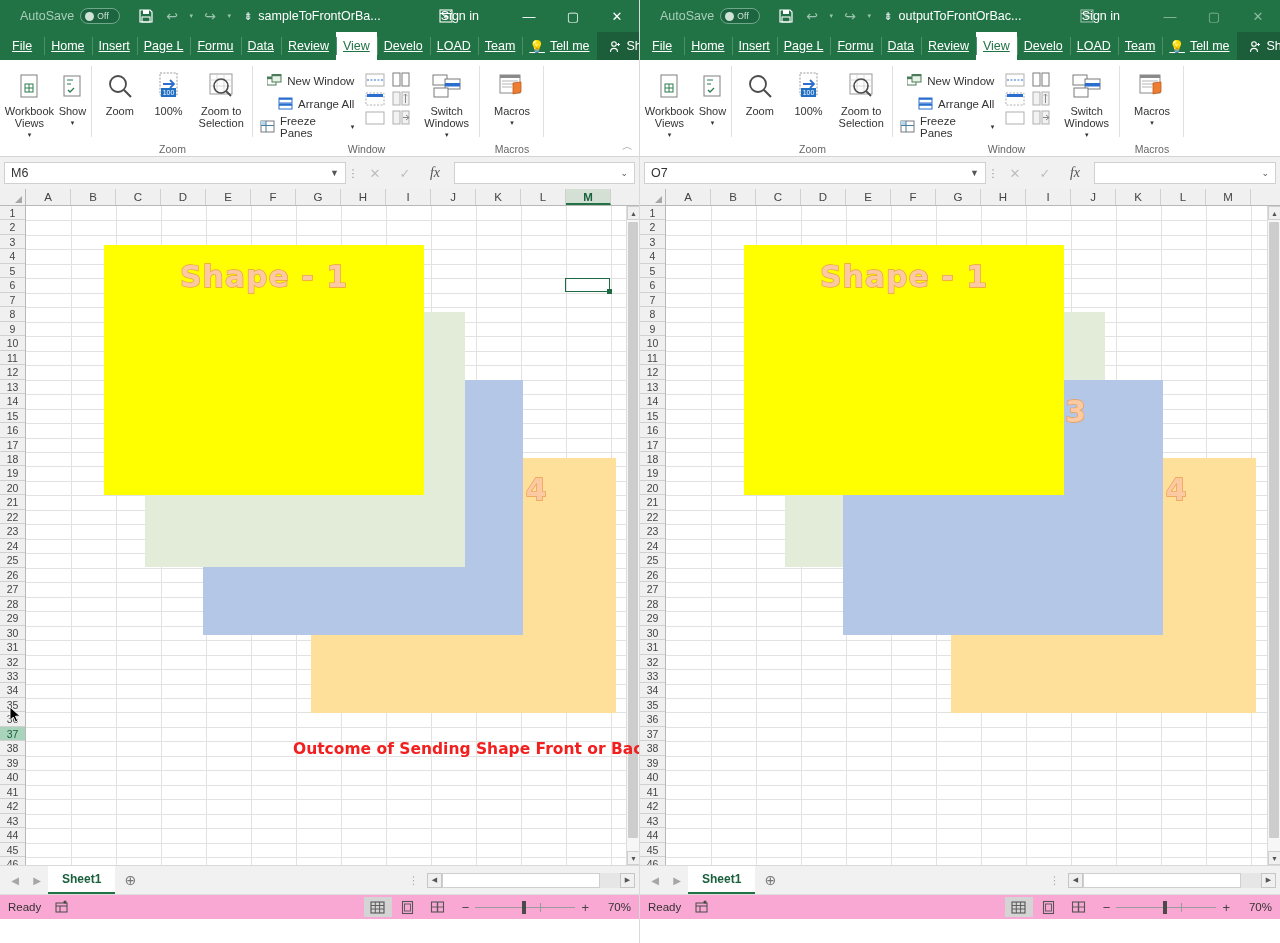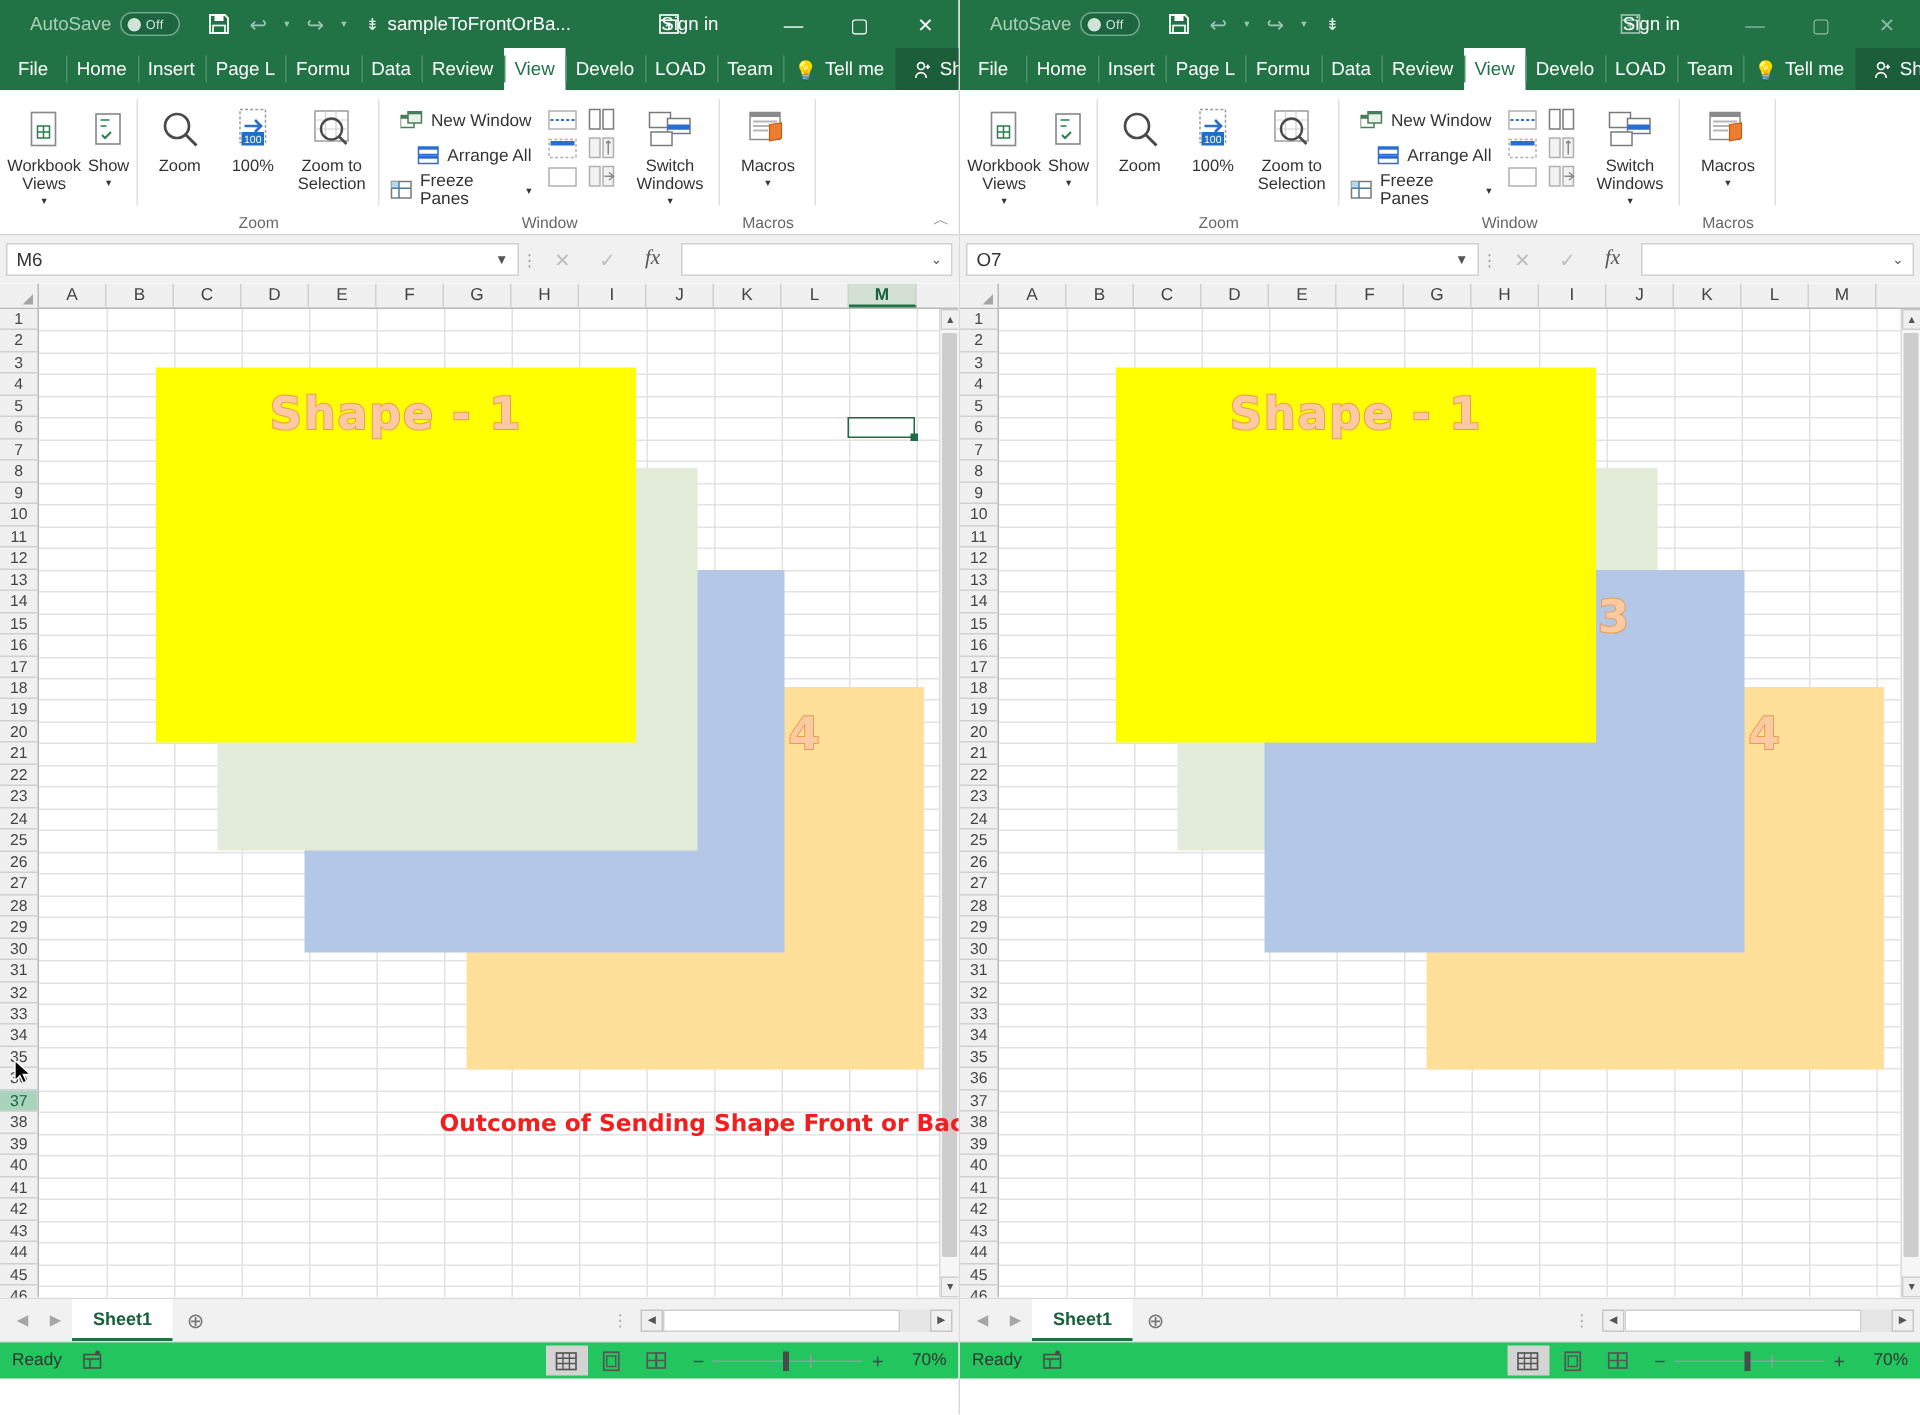--- a/index.html
+++ b/index.html
@@ -31,21 +31,21 @@
   .winctl { position:absolute; right:0; display:flex; }
   .winctl div { width:44px;height:32px;display:flex;align-items:center;
                 justify-content:center;font-size:13px; color:#fff;}
   .winctl.dim div { color:#8fb9a2; }
   .ribbon-icon-share { position:absolute; right:186px; font-size:13px;}
 
   
   .tabs { height:28px; background:#217346; display:flex; align-items:stretch;
           font-size:12.5px; color:#fff; position:relative;}
   .tab { padding:0 7px; display:flex; align-items:center; position:relative;
-         white-space:nowrap; }
+         white-space:nowrap;text-decoration:underline; }
   .tab + .tab::before { content:""; position:absolute; left:0; top:5px; bottom:5px;
          width:1px; background:#4d8f69; }
   .tab.active { background:#fff; color:#217346; }
   .tab.file { padding:0 12px; }
   .tab.tellme { color:#fff; gap:5px; }
   .share { margin-left:auto; background:#1b5e39; padding:0 12px;
            display:flex; align-items:center; gap:5px; font-size:12.5px;}
 
   
   .ribbon { height:97px; background:#fff; border-bottom:1px solid #d4d4d4;
@@ -144,21 +144,21 @@
           color:#777; font-size:14px; }
   .hsb { margin-left:auto; display:flex; align-items:center; }
   .hsb .dots { color:#aaa; font-size:11px; margin-right:8px; }
   .hsb .abtn { width:15px;height:15px;border:1px solid #c6c6c6;background:#f0f0f0;
                display:flex;align-items:center;justify-content:center;font-size:7px;
                color:#555;}
   .hsb .track { width:178px;height:15px;background:#e6e6e6;display:flex;}
   .hsb .thumb { width:158px;height:15px;background:#fff;border:1px solid #cfcfcf;}
 
   
-  .statusbar { height:25px; background:#22c55e; display:flex; align-items:center;
+  .statusbar { height:25px; background:#f9a8d4; display:flex; align-items:center;
                border-top:1px solid #dcdcdc; font-size:11.5px; color:#333;
                padding:0 8px; }
   .st-ready { margin-right:14px; }
   .st-icon { color:#444; font-size:12px; }
   .viewbtns { margin-left:auto; display:flex; align-items:center; gap:2px; }
   .vbtn { width:28px;height:20px;display:flex;align-items:center;
           justify-content:center; color:#444; }
   .vbtn.active { background:#d4d4d4; }
   .zoomctl { display:flex; align-items:center; gap:6px; margin-left:10px; }
   .ztrack { width:100px; height:1px; background:#9a9a9a; position:relative; }
@@ -703,20 +703,21 @@
               <rect x="4" y="1" width="6" height="4" fill="#fff"></rect>
               <rect x="3" y="8" width="8" height="5" fill="none" stroke="#fff" stroke-width="1.1"></rect>
             </svg>
         </span>
         <span class="qbtn dim">↩</span>
         <span class="qbtn dim" style="width:10px;font-size:7px;">▾</span>
         <span class="qbtn dim">↪</span>
         <span class="qbtn dim" style="width:10px;font-size:7px;">▾</span>
         <span class="qbtn" style="font-size:11px;">⇟</span>
       </div>
+      <div class="title-txt">outputToFrontOrBac...</div>
       <div class="signin">Sign in</div>
       <div class="ribbon-icon-share" style="opacity:.55;">
         <svg width="14" height="14" viewBox="0 0 14 14">
             <rect x="1" y="1" width="12" height="12" fill="none" stroke="#fff" stroke-width="1.1"></rect>
             <path d="M1 4.5h12" stroke="#fff" stroke-width="1.1"></path>
             <path d="M7 11V6.5M5 8.5l2-2 2 2" stroke="#fff" stroke-width="1.1" fill="none"></path>
           </svg>
       </div>
       <div class="winctl dim">
         <div>—</div>

